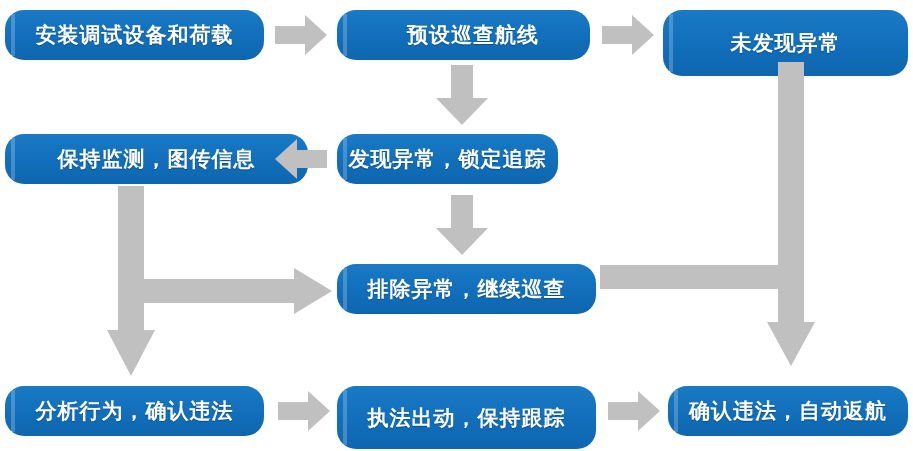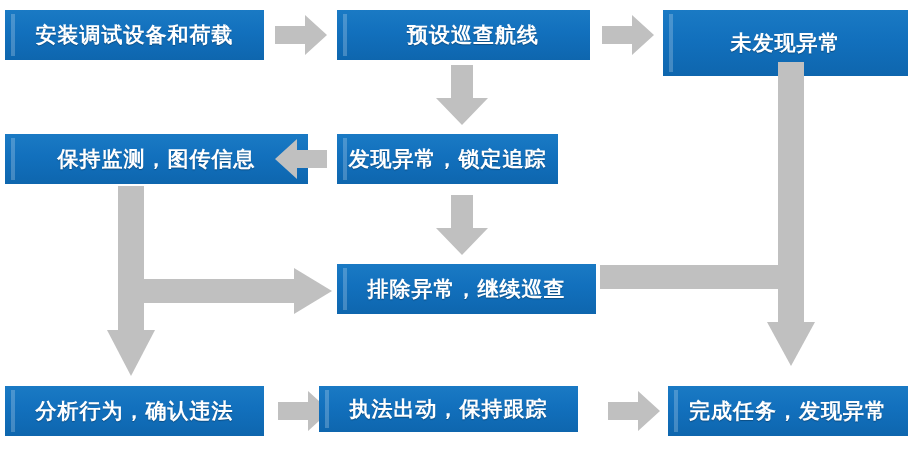--- a/index.html
+++ b/index.html
@@ -21,20 +21,21 @@
   
   .box {
     position: absolute;
     background: #1270bd;
     background: linear-gradient(to bottom, #1a7ac4 0%, #1270bd 45%, #0e66ae 100%);
     box-sizing: border-box;
     display: flex;
     align-items: center;
     justify-content: center;
     box-shadow: 0 0 0 1px rgba(255,255,255,0.0);
+    border-radius: 19px;
   }
   
   .box::before {
     content: "";
     position: absolute;
     left: 6px;
     top: 4px;
     bottom: 4px;
     width: 4px;
     background: rgba(255,255,255,0.22);
@@ -147,27 +148,27 @@
   <div class="box" style="left:5px; top:386px; width:259px; height:50px;">
     <span class="box-label">分析行为，确认违法</span>
   </div>
 
   <div class="arrow" style="left:278px; top:389px; width:52px; height:44px;">
     <svg width="52" height="44" viewBox="0 0 52 44">
       <polygon points="0,13 30,13 30,2 52,22 30,42 30,31 0,31" fill="#c0c0c0"></polygon>
     </svg>
   </div>
 
-  <div class="box" style="left:319px; top:386px; width:259px; height:46px;font-family:Liberation Mono, monospace;">
+  <div class="box" style="left:337px; top:386px; width:259px; height:63px;font-family:Liberation Mono, monospace;">
     <span class="box-label">执法出动，保持跟踪</span>
   </div>
 
   <div class="arrow" style="left:608px; top:389px; width:52px; height:44px;">
     <svg width="52" height="44" viewBox="0 0 52 44">
       <polygon points="0,13 30,13 30,2 52,22 30,42 30,31 0,31" fill="#c0c0c0"></polygon>
     </svg>
   </div>
 
   <div class="box" style="left:668px; top:386px; width:240px; height:50px;">
-    <span class="box-label">完成任务，发现异常</span>
+    <span class="box-label">确认违法，自动返航</span>
   </div>
 
 </div>
 
 </body></html>

